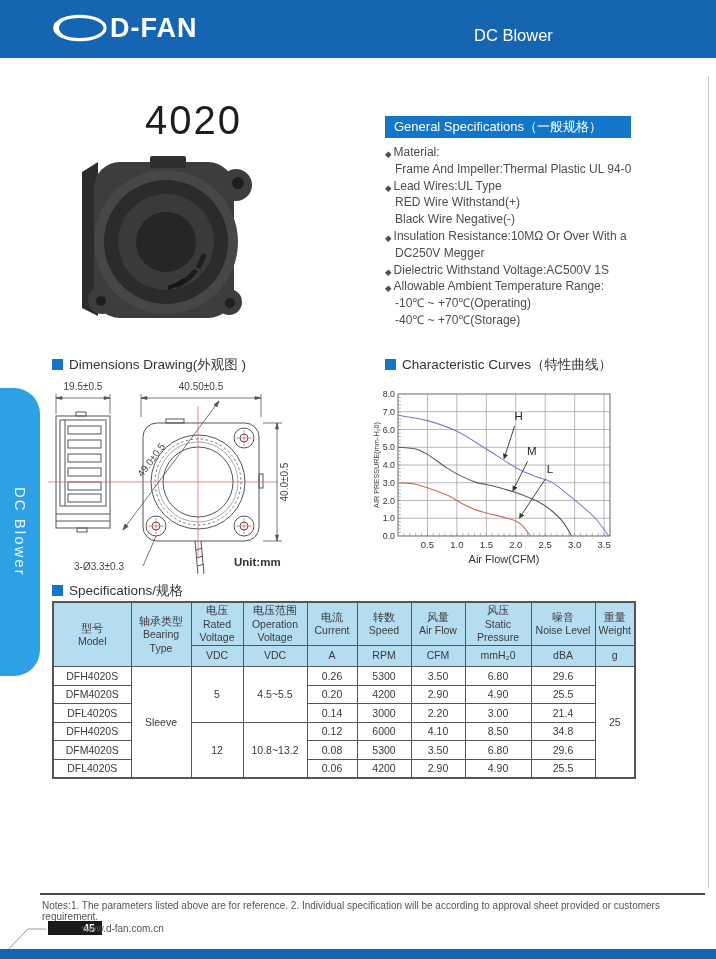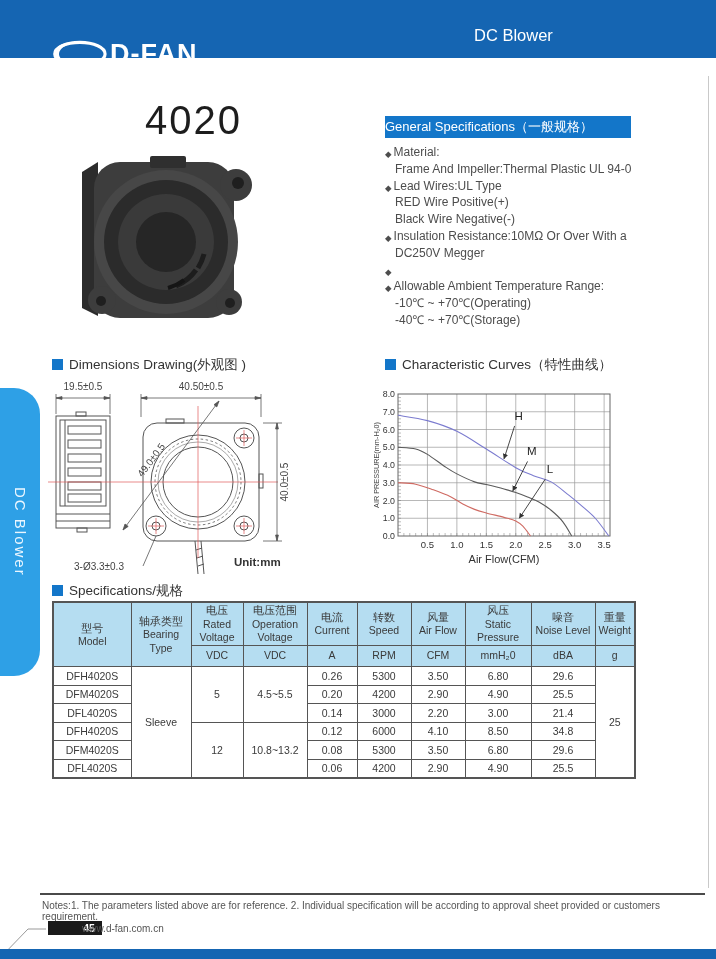--- a/index.html
+++ b/index.html
@@ -3,34 +3,34 @@
 <meta charset="utf-8">
 <title>D-FAN 4020 DC Blower</title>
 <style>
   html,body{margin:0;padding:0;background:#ffffff;}
   #page{position:relative;width:716px;height:959px;background:#fff;overflow:hidden;
         font-family:"Liberation Sans",sans-serif;color:#3a3a3a;}
   .abs{position:absolute;}
 
   
   .top-bar{position:absolute;left:0;top:0;width:716px;height:58px;background:#1565b2;}
-  .logo{position:absolute;left:46px;top:12px;display:flex;align-items:center;margin-top:26px;}
+  .logo{position:absolute;left:46px;top:12px;display:flex;align-items:center;}
   .brand{color:#fff;font-size:27px;font-weight:bold;letter-spacing:1px;margin-left:2px;}
   .size-label{position:absolute;left:258px;top:11px;font-size:30px;color:#fff;}
   .product-label{position:absolute;left:474px;top:26px;font-size:16.5px;color:#fff;}
 
   
   .sidebar-tab{position:absolute;left:0;top:388px;width:40px;height:288px;background:#2ea0e6;
                border-radius:0 26px 26px 0;display:flex;align-items:center;justify-content:center;}
   .sidebar-tab span{writing-mode:vertical-rl;color:#eaf6ff;font-size:15px;letter-spacing:2px;}
 
   .model-title{position:absolute;left:112px;top:98px;font-size:40px;color:#1d1d1d;letter-spacing:2px;margin-left:33px;}
 
   .banner{position:absolute;left:385px;top:116px;width:246px;height:22px;line-height:22px;
-          background:#1376c9;color:#fff;font-size:13px;box-sizing:border-box;}
+          background:#1376c9;color:#fff;font-size:13px;padding-left:9px;box-sizing:border-box;}
   .specs-list{position:absolute;left:385px;top:144px;width:325px;}
   .spec-line{display:flex;line-height:16.8px;font-size:12px;color:#4d4d4d;}
   .spec-line .diamond{font-size:8.5px;margin-right:2px;position:relative;top:2px;}
   .spec-line.indent{padding-left:10px;}
 
   .section-title{position:absolute;font-size:13.5px;color:#333;}
   .section-title .sq{display:inline-block;width:11px;height:11px;background:#1376c9;
                      margin-right:6px;vertical-align:-1px;}
 
   
@@ -103,34 +103,35 @@
         <span>Material:</span>
       </div>
       <div class="spec-line indent">
         <span>Frame And Impeller:Thermal Plastic UL 94-0</span>
       </div>
       <div class="spec-line">
         <span class="diamond">◆</span>
         <span>Lead Wires:UL Type</span>
       </div>
       <div class="spec-line indent">
-        <span>RED Wire Positive(+)</span>
+        <span>RED Wire Withstand(+)</span>
       </div>
       <div class="spec-line indent">
         <span>Black Wire Negative(-)</span>
       </div>
       <div class="spec-line">
         <span class="diamond">◆</span>
         <span>Insulation Resistance:10MΩ Or Over With a</span>
       </div>
       <div class="spec-line indent">
         <span>DC250V Megger</span>
       </div>
       <div class="spec-line">
         <span class="diamond">◆</span>
+        <span>Dielectric Withstand Voltage:AC500V 1S</span>
       </div>
       <div class="spec-line">
         <span class="diamond">◆</span>
         <span>Allowable Ambient Temperature Range:</span>
       </div>
       <div class="spec-line indent">
         <span>-10℃ ~ +70℃(Operating)</span>
       </div>
       <div class="spec-line indent">
         <span>-40℃ ~ +70℃(Storage)</span>

